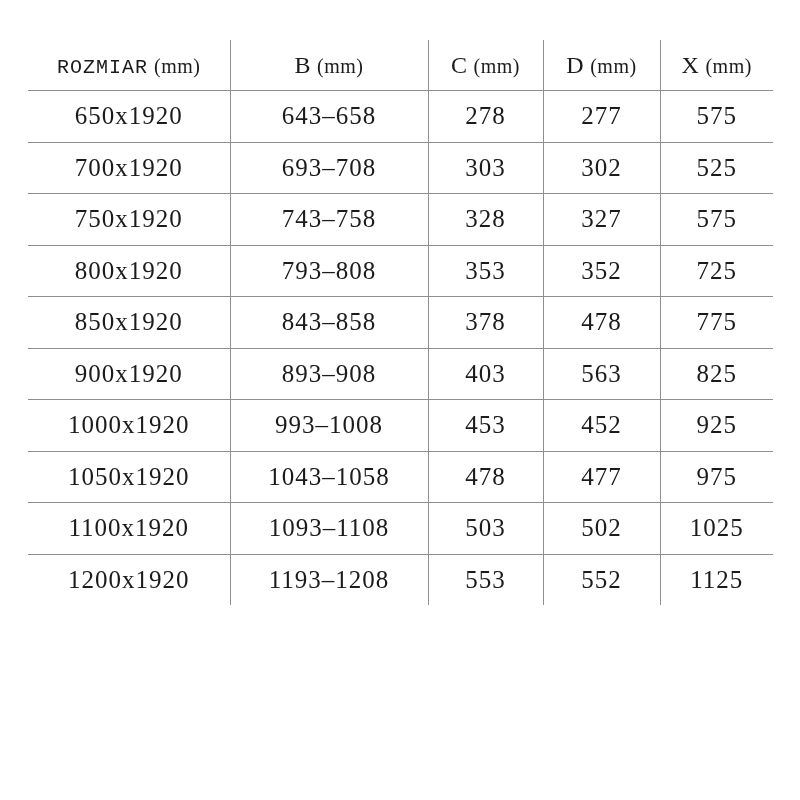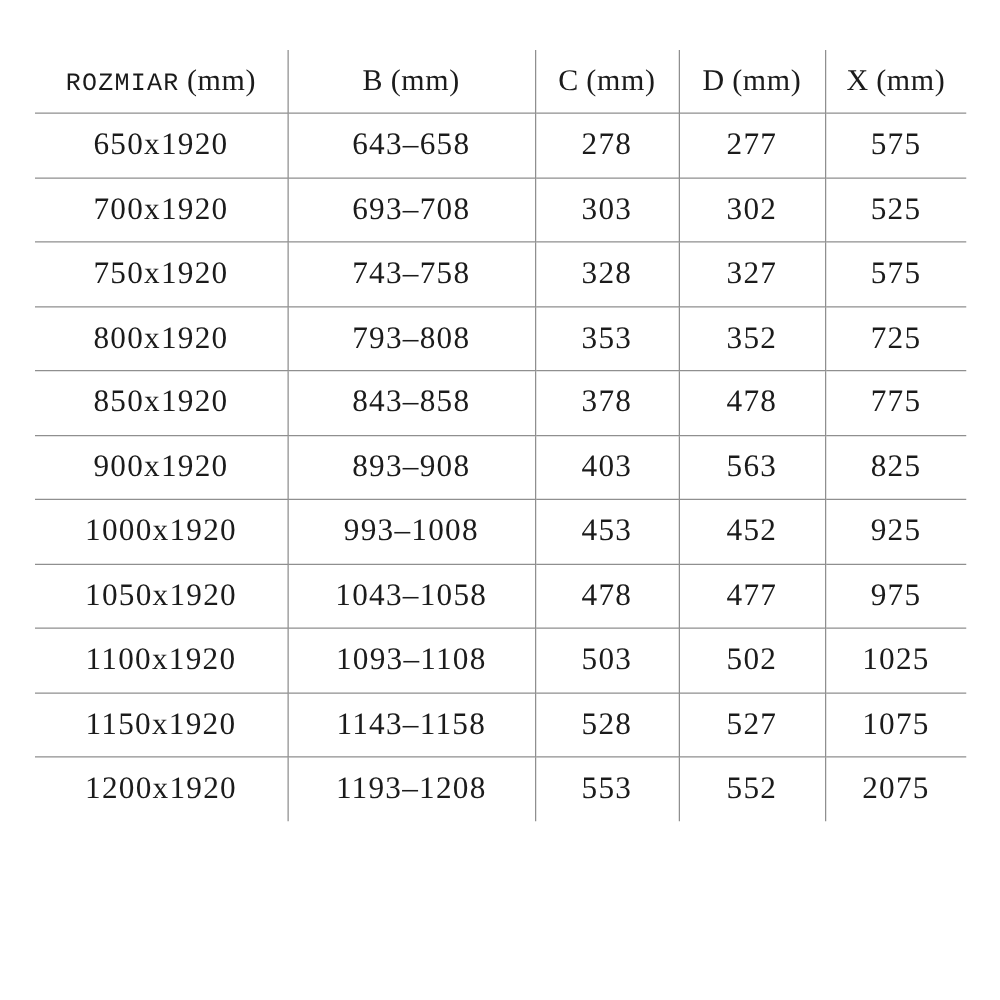--- a/index.html
+++ b/index.html
@@ -62,21 +62,21 @@
   .hdr-name{
     font-size:24px;
     letter-spacing:0.5px;
   }
   .hdr-name.caps{
     font-family:"Liberation Mono", monospace;
     font-size:20px;
     letter-spacing:1px;
   }
   .hdr-unit{
-    font-size:24px;
+    font-size:20px;
     letter-spacing:0.5px;
   }
 </style>
 </head>
 <body>
 
 <div class="sheet">
   <table class="size-table">
     <colgroup>
       <col class="col-rozmiar">
@@ -152,28 +152,21 @@
           <td class="last-col">975</td>
         </tr>
         <tr>
           <td>1100x1920</td>
           <td>1093–1108</td>
           <td>503</td>
           <td>502</td>
           <td class="last-col">1025</td>
         </tr>
         <tr>
-          <td>1150x1920</td>
-          <td>1143–1158</td>
-          <td>528</td>
-          <td>527</td>
-          <td class="last-col">1075</td>
-        </tr>
-        <tr>
           <td>1200x1920</td>
           <td>1193–1208</td>
           <td>553</td>
           <td>552</td>
-          <td class="last-col">2075</td>
+          <td class="last-col">1125</td>
         </tr>
       </tbody>
   </table>
 </div>
 
 </body></html>

